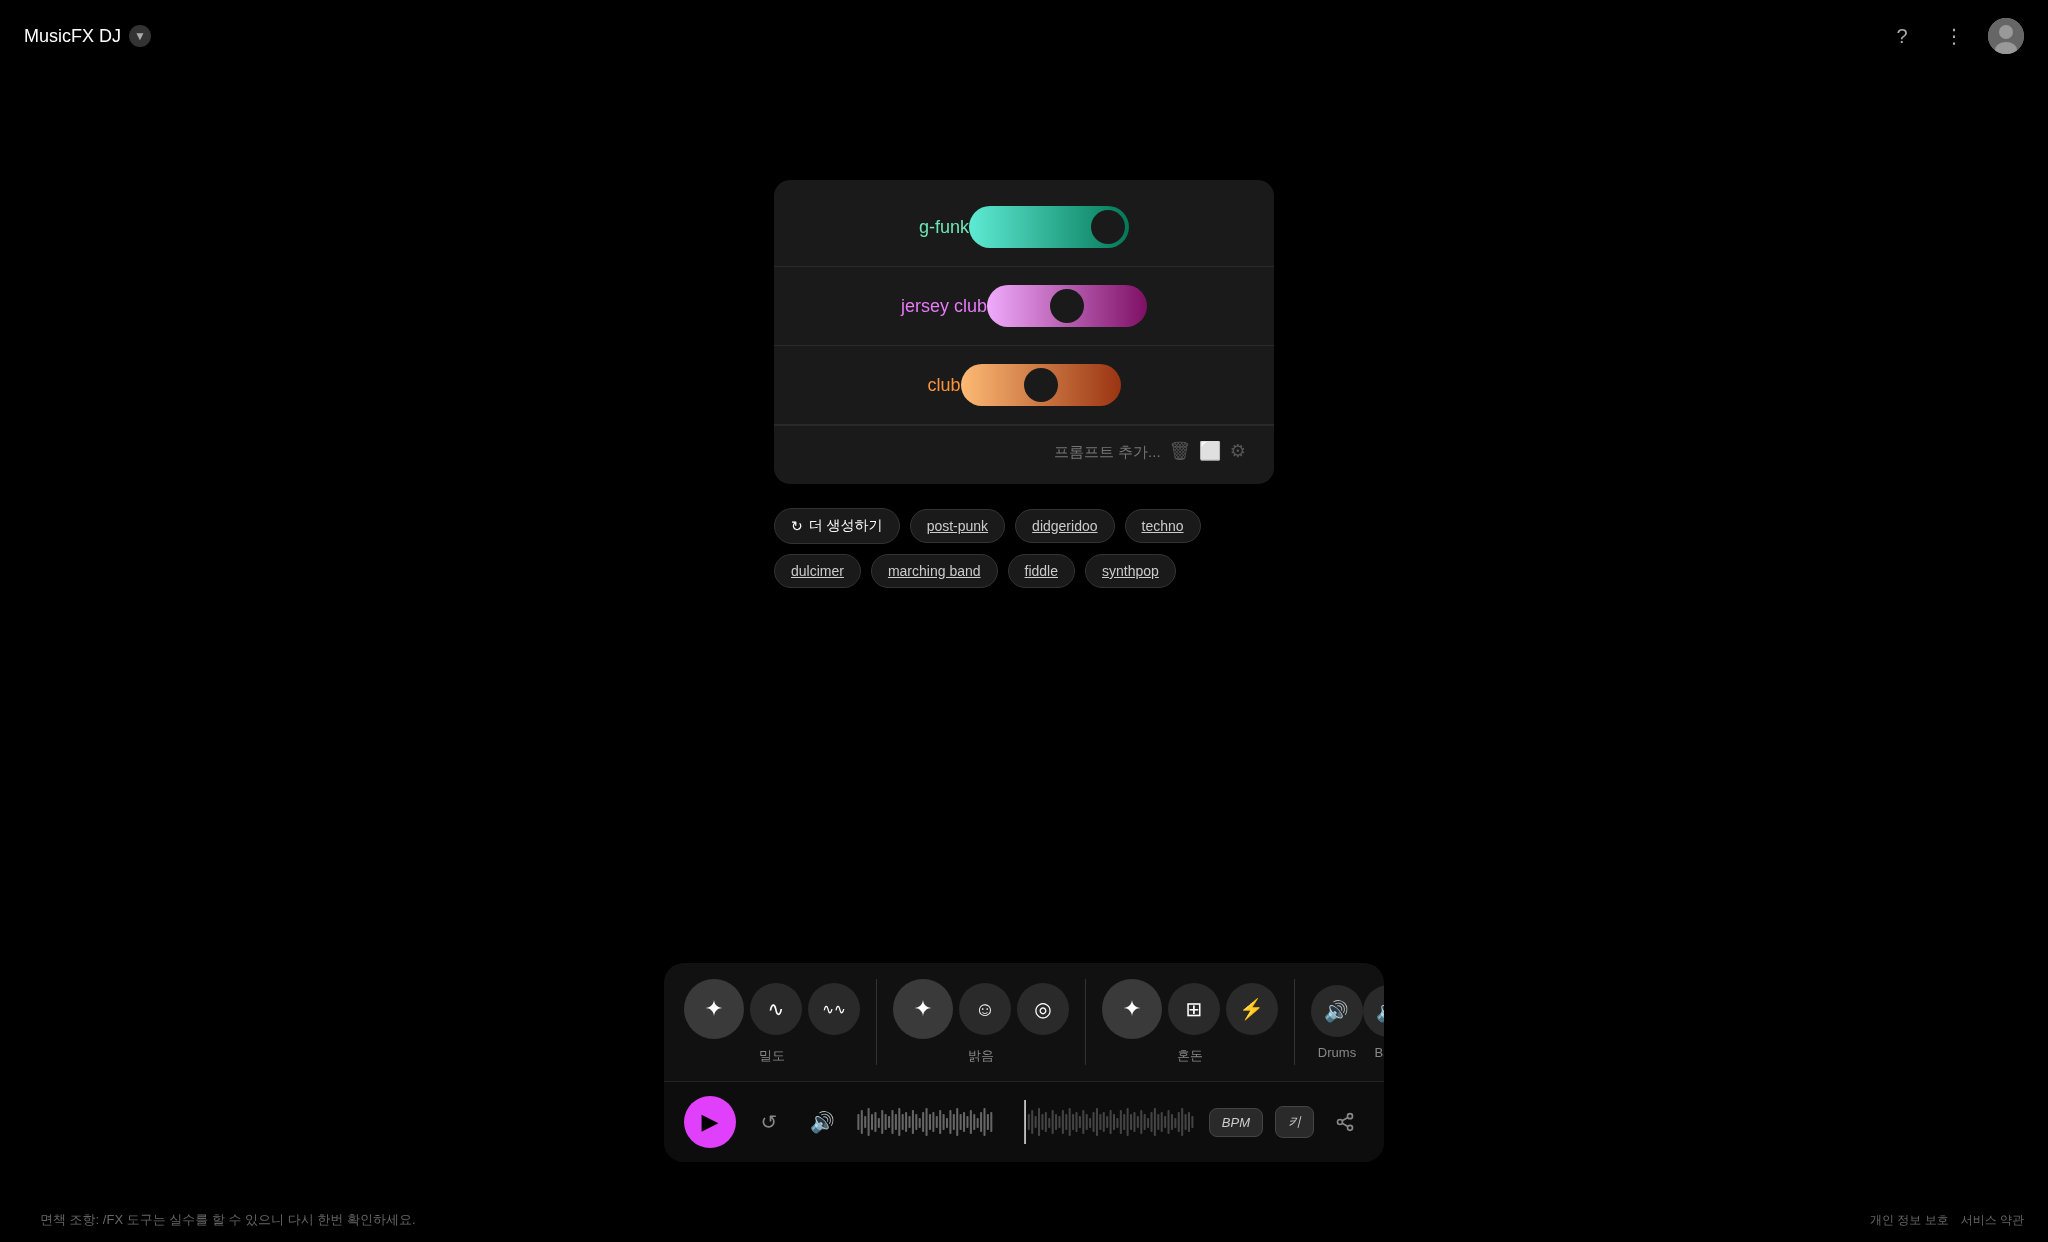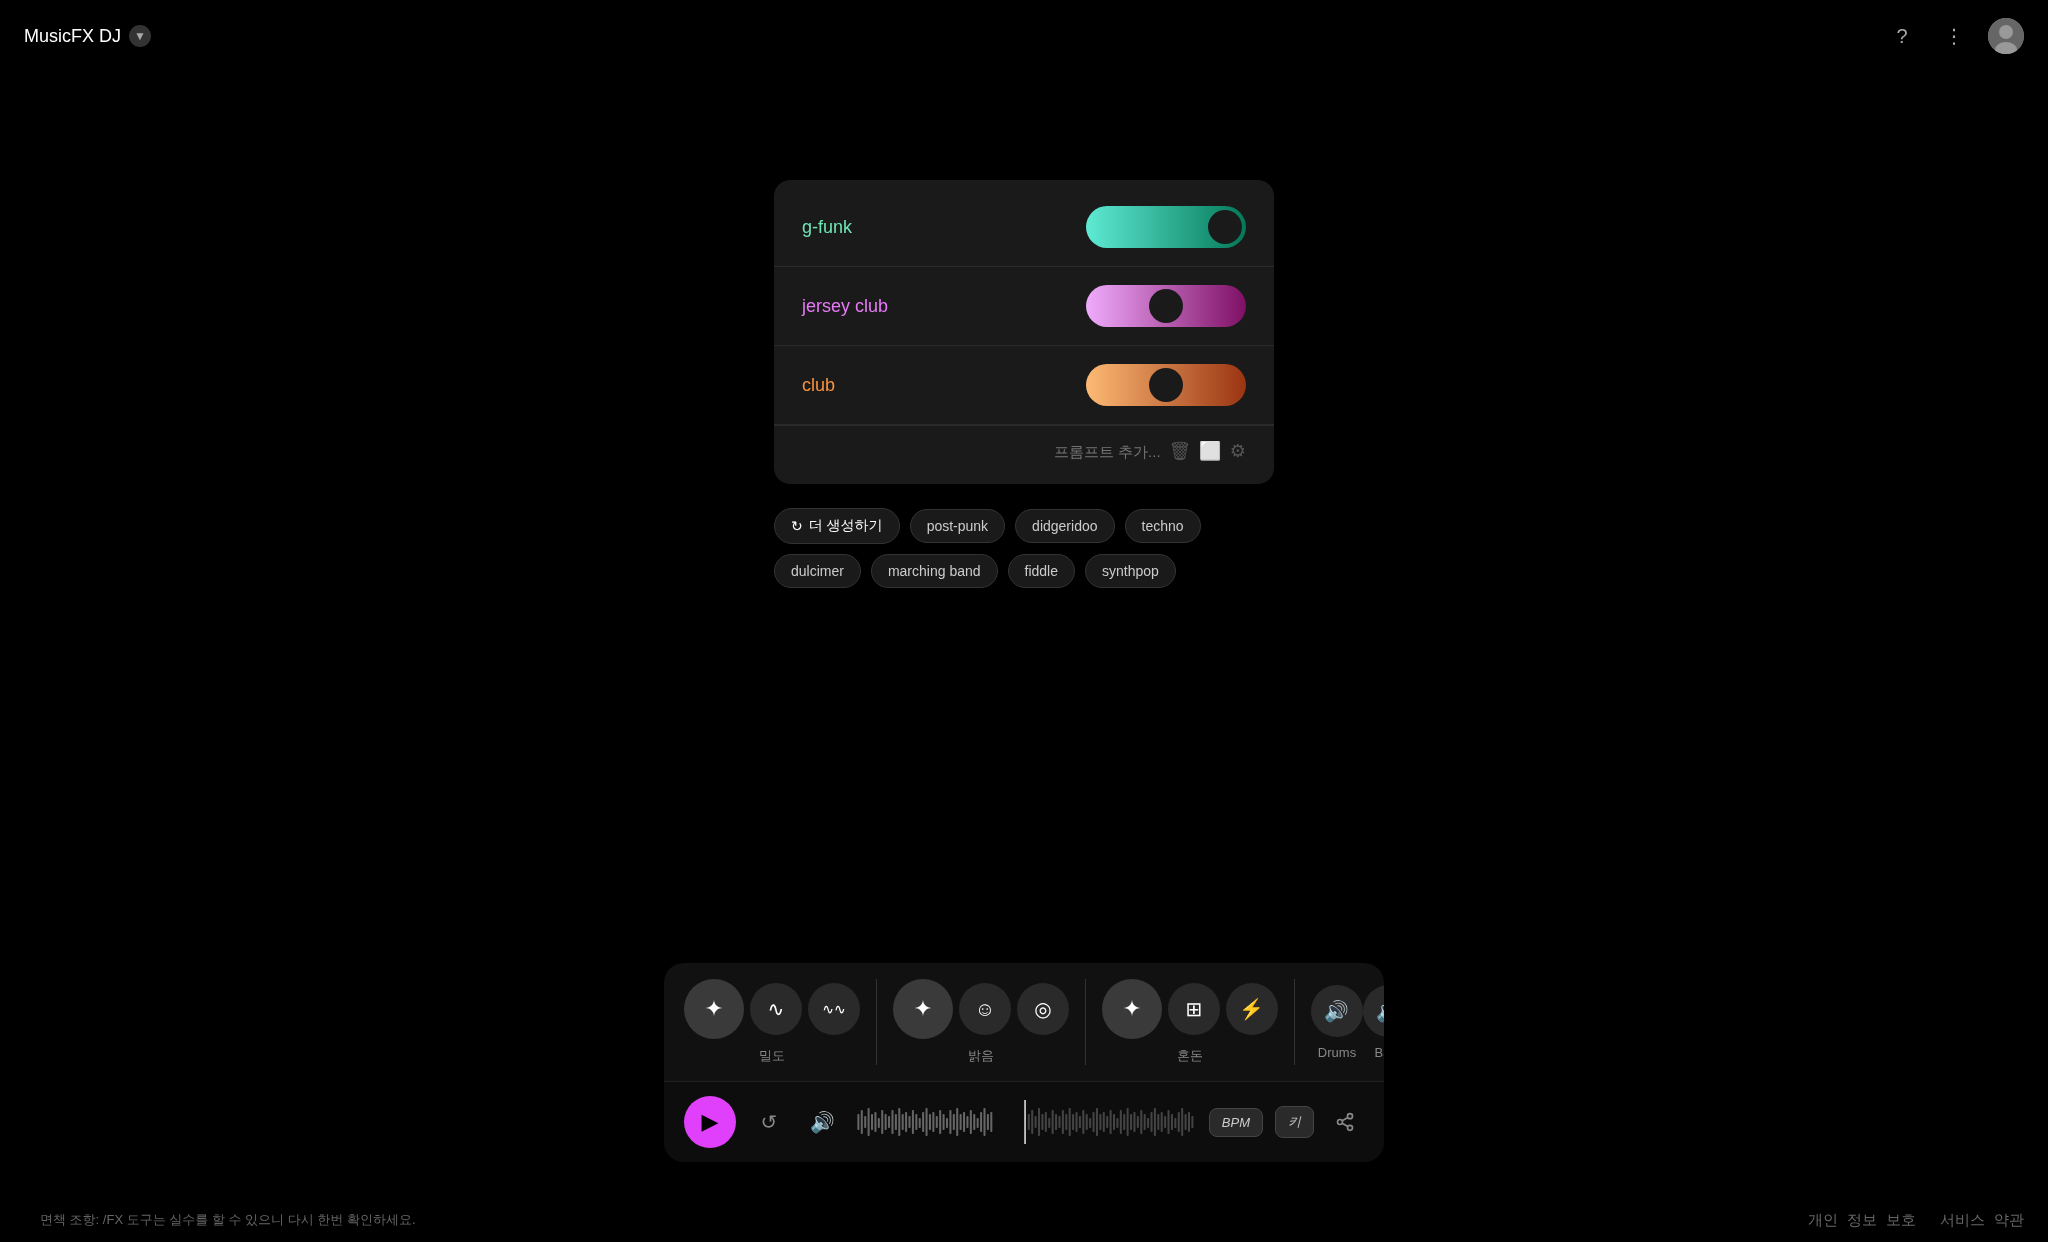--- a/index.html
+++ b/index.html
@@ -86,21 +86,21 @@
     .track-list {
       background: #1a1a1a;
       border-radius: 16px;
       padding: 8px 0;
       margin-bottom: 24px;
     }
 
     .track-row {
       display: flex;
       align-items: center;
-      justify-content: space-between;
+      justify-content: center;
       padding: 18px 28px;
       border-bottom: 1px solid #2a2a2a;
     }
     .track-row:last-of-type {
       border-bottom: none;
     }
 
     .track-name {
       font-size: 18px;
       font-weight: 500;
@@ -182,20 +182,21 @@
     }
 
     .suggestion-chip {
       background: #1a1a1a;
       border: 1px solid #333;
       border-radius: 20px;
       padding: 8px 16px;
       color: #ccc;
       font-size: 14px;
       cursor: pointer;
+      text-decoration: underline;
     }
 
     
     .bottom-panel {
       position: absolute;
       bottom: 80px;
       left: 50%;
       transform: translateX(-50%);
       width: 720px;
       background: #111;
@@ -349,24 +350,23 @@
       align-items: center;
       justify-content: space-between;
       padding: 0 24px;
     }
     .footer-left {
       font-size: 13px;
       color: #666;
     }
     .footer-right {
       display: flex;
-      gap: 24px;
-      font-size: 15px;
+      gap: 12px;
+      font-size: 12px;
       color: #666;
-      font-family: Liberation Mono, monospace;
     }
     .footer-link {
       cursor: pointer;
       color: #666;
     }
   </style>
 </head>
 <body>
 
 <header class="header">

